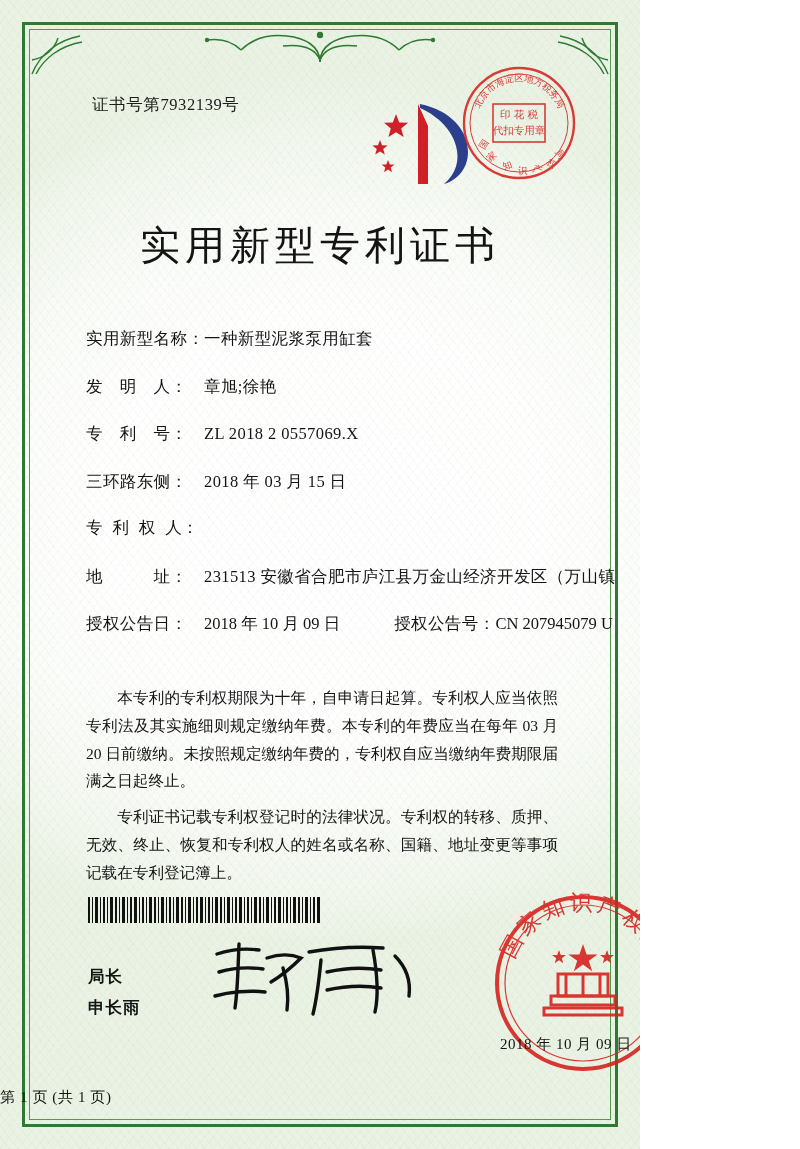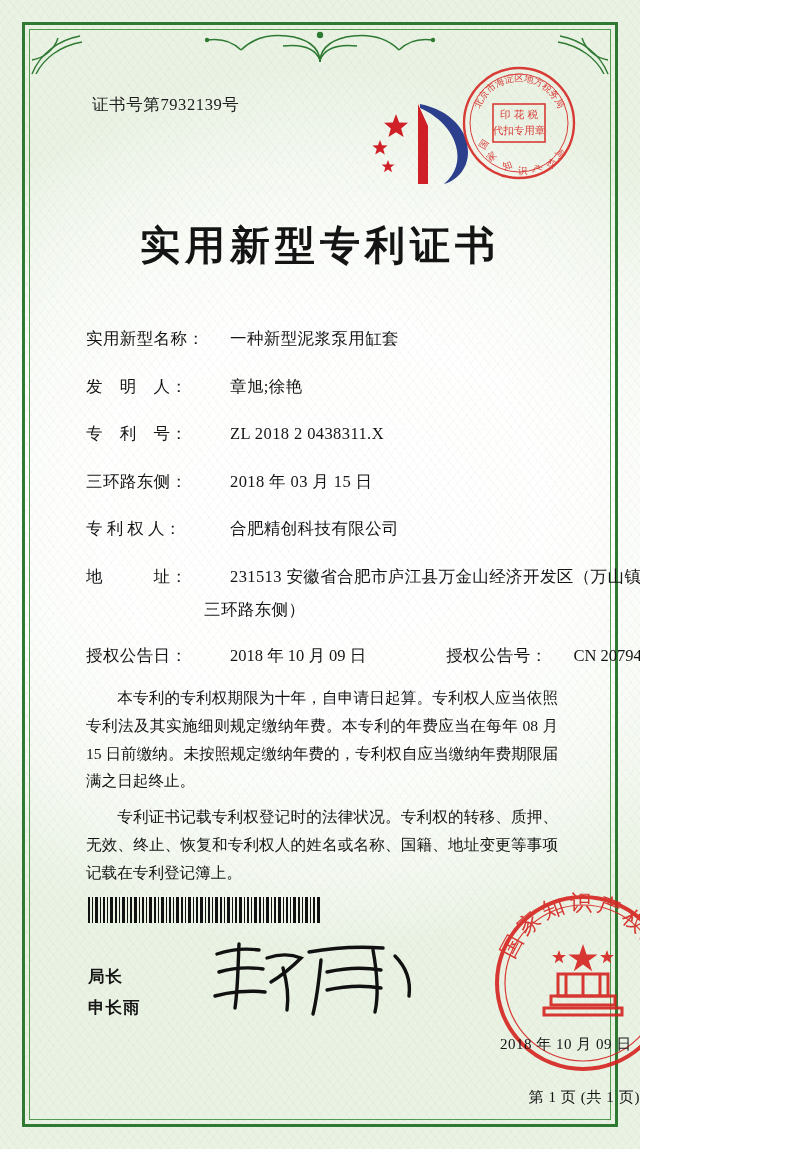--- a/index.html
+++ b/index.html
@@ -90,50 +90,50 @@
     width: 118px;
     height: 118px;
   }
 
   .title {
     position: absolute;
     left: 0; right: 0;
     top: 218px;
     text-align: center;
     font-size: 40px;
-    font-weight: bold;
+    font-weight: normal;
     letter-spacing: 5px;
     color: #141414;
     font-family: "DejaVu Serif", "Liberation Serif", serif;
   }
 
   .fields {
     position: absolute;
     left: 86px;
     top: 326px;
     right: 86px;
     font-size: 16.5px;
     color: #141414;
     line-height: 1.55;
   }
   .frow {
     display: flex;
     align-items: baseline;
     margin-bottom: 22px;
     white-space: nowrap;
-    gap: 26px;
   }
   .flabel {
     width: 118px;
     flex: none;
     display: inline-block;
     letter-spacing: 0.4px;
   }
   .flabel.sp {
     letter-spacing: 0;
+    font-family: Liberation Mono, monospace;
   }
   .fvalue {
     flex: 1;
     letter-spacing: 0.4px;
   }
   .fvalue2 {
     padding-left: 118px;
     letter-spacing: 0.4px;
     margin-top: -14px;
     margin-bottom: 20px;
@@ -202,21 +202,21 @@
     left: 205px;
     top: 938px;
     width: 220px;
     height: 82px;
   }
 
   .footer {
     position: absolute;
     left: 0; right: 0;
     top: 1088px;
-    text-align: right;
+    text-align: left;
     font-size: 15px;
     color: #141414;
     letter-spacing: 0.6px;
   }
 </style>
 </head>
 <body>
 
 <div id="page">
 
@@ -298,50 +298,48 @@
         <span class="fvalue">一种新型泥浆泵用缸套</span>
       </div>
 
       <div class="frow">
         <span class="flabel">发　明　人：</span>
         <span class="fvalue">章旭;徐艳</span>
       </div>
 
       <div class="frow">
         <span class="flabel">专　利　号：</span>
-        <span class="fvalue">ZL 2018 2 0438311.X</span>
+        <span class="fvalue">ZL 2018 2 0557069.X</span>
       </div>
 
       <div class="frow">
         <span class="flabel">三环路东侧：</span>
         <span class="fvalue">2018 年 03 月 15 日</span>
       </div>
 
       <div class="frow">
         <span class="flabel sp">专 利 权 人：</span>
-        <span class="fvalue">合肥精创科技有限公司</span>
       </div>
 
       <div class="frow">
         <span class="flabel">地　　　址：</span>
         <span class="fvalue">231513 安徽省合肥市庐江县万金山经济开发区（万山镇</span>
       </div>
-      <div class="fvalue2">三环路东侧）</div>
 
       <div class="frow two-col">
         <span class="flabel">授权公告日：</span>
         <span>2018 年 10 月 09 日</span>
         <span class="col2 col2-label">授权公告号：</span>
         <span>CN 207945079 U</span>
       </div>
 
     </div>
 
     <div class="paras">
-      <p>本专利的专利权期限为十年，自申请日起算。专利权人应当依照专利法及其实施细则规定缴纳年费。本专利的年费应当在每年 08 月 15 日前缴纳。未按照规定缴纳年费的，专利权自应当缴纳年费期限届满之日起终止。</p>
+      <p>本专利的专利权期限为十年，自申请日起算。专利权人应当依照专利法及其实施细则规定缴纳年费。本专利的年费应当在每年 03 月 20 日前缴纳。未按照规定缴纳年费的，专利权自应当缴纳年费期限届满之日起终止。</p>
       <p>专利证书记载专利权登记时的法律状况。专利权的转移、质押、无效、终止、恢复和专利权人的姓名或名称、国籍、地址变更等事项记载在专利登记簿上。</p>
     </div>
 
     <svg class="barcode" viewBox="0 0 232 26" preserveAspectRatio="none">
       <g fill="#111">
         <rect x="0" y="0" width="2" height="26"></rect>
           <rect x="4" y="0" width="1" height="26"></rect>
         <rect x="7" y="0" width="3" height="26"></rect>
           <rect x="12" y="0" width="1" height="26"></rect>
         <rect x="15" y="0" width="2" height="26"></rect>

